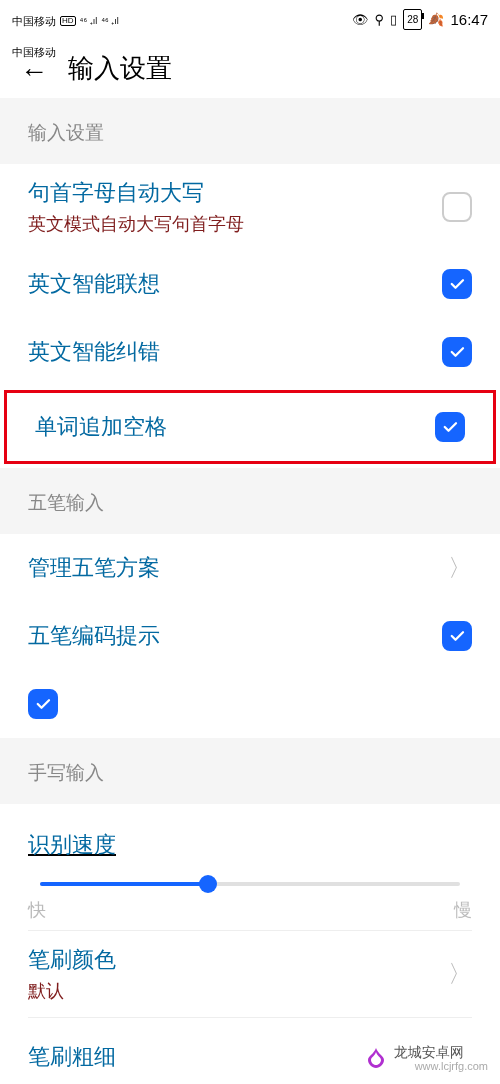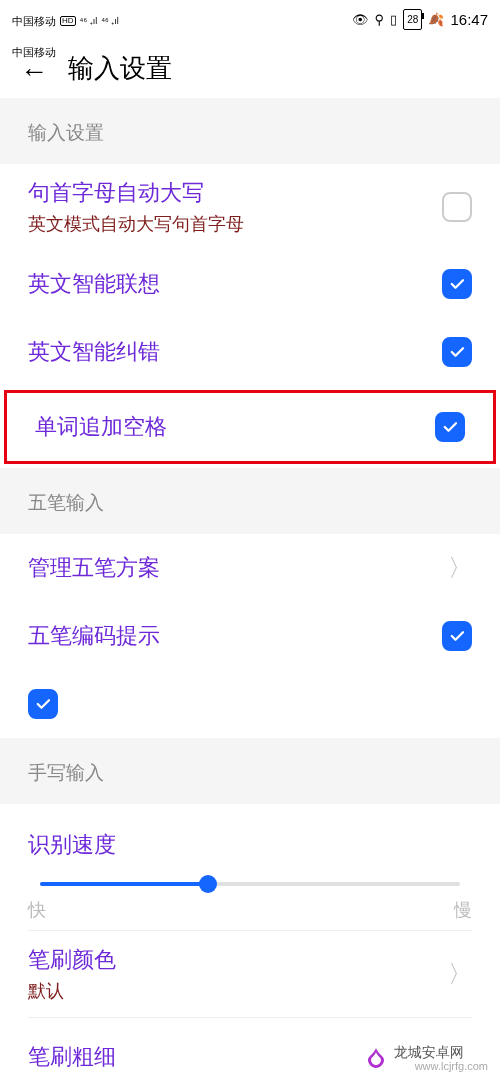--- a/index.html
+++ b/index.html
@@ -14,21 +14,21 @@
     
     .header { height: 60px; display: flex; align-items: center; padding: 0 20px; gap: 20px; }
     .back-arrow { font-size: 28px; font-weight: 300; }
     .header-title { font-size: 26px; font-weight: 400; }
     
     .section-header { background: #f5f5f5; padding: 22px 28px 18px; font-size: 19px; color: #888; }
     
     .setting-row { display: flex; align-items: center; justify-content: space-between; padding: 18px 28px; min-height: 68px; }
     .setting-row.with-subtitle { padding: 14px 28px; }
     .setting-text { display: flex; flex-direction: column; gap: 4px; flex: 1; }
-    .setting-title { font-size: 22px; color: #6d28d9; }
+    .setting-title { font-size: 22px; color: #0369a1; }
     .setting-subtitle { font-size: 18px; color: #7f1d1d; }
     
     .checkbox-unchecked { width: 30px; height: 30px; border: 2px solid #ccc; border-radius: 8px; }
     .checkbox-checked { width: 30px; height: 30px; background: #1565ff; border: 2px solid #1565ff; border-radius: 8px; display: flex; align-items: center; justify-content: center; }
     .checkbox-checked svg { width: 18px; height: 18px; }
     
     .chevron { font-size: 24px; color: #bbb; font-weight: 300; }
     
     .highlight-box { border: 3px solid #e60012; padding: 0; margin: 4px; }
     
@@ -133,21 +133,21 @@
 <div class="setting-row">
   <div class="checkbox-checked">
     <svg viewBox="0 0 24 24">
         <path d="M5 12l5 5L20 7" stroke="#fff" stroke-width="3" fill="none" stroke-linecap="round" stroke-linejoin="round"></path>
       </svg>
   </div>
 </div>
 
 <div class="section-header">手写输入</div>
 
-<div class="setting-row" style="padding-bottom:4px;">
+<div class="setting-row" style="padding-bottom:4px;text-decoration:underline;">
   <span class="setting-title">识别速度</span>
 </div>
 <div class="slider-container">
   <div class="slider-track">
     <div class="slider-fill" style="width:40%;"></div>
     <div class="slider-thumb" style="left:40%;"></div>
   </div>
 </div>
 <div class="slider-labels" style="padding:0 28px 8px;">
   <span class="slider-label">快</span>

